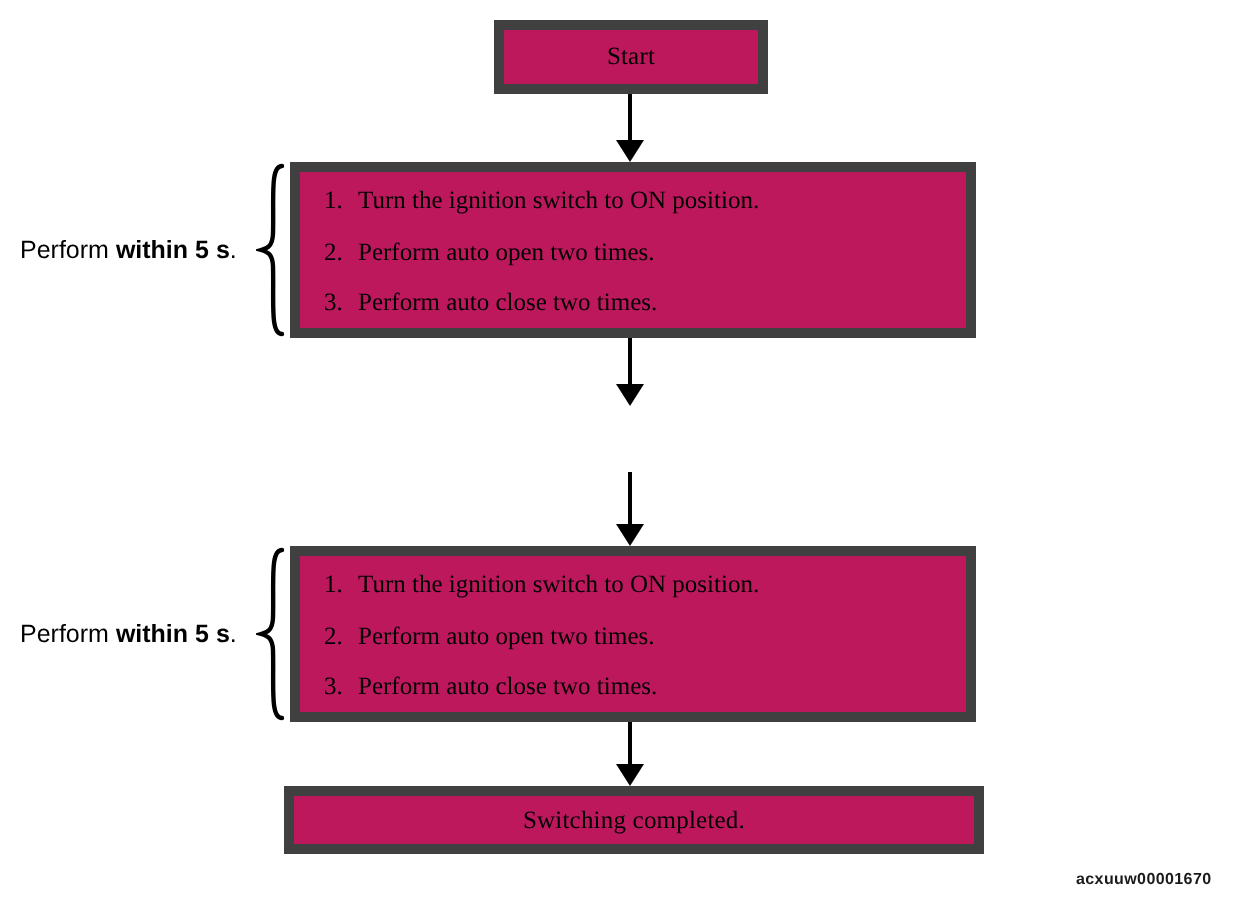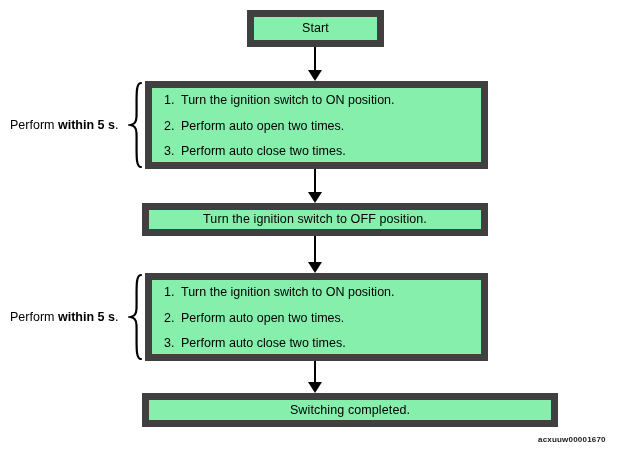--- a/index.html
+++ b/index.html
@@ -16,22 +16,23 @@
     width: 619px;
     height: 456px;
     background: #ffffff;
     overflow: hidden;
   }
 
   
   .node {
     position: absolute;
     box-sizing: border-box;
-    border: 7px solid #404040;
-    background: #86efac;
+    border: 5px solid #404040;
+    background: #be185d;
+    font-family: Liberation Serif, serif;
   }
   .node-centered {
     display: flex;
     align-items: center;
     justify-content: center;
   }
   .node-text {
     font-size: 12.5px;
     letter-spacing: 0.1px;
     white-space: nowrap;
@@ -88,21 +89,21 @@
   
   #node-off {
     left: 142px;
     top: 203px;
     width: 346px;
     height: 33px;
   }
   #node-end {
     left: 142px;
     top: 393px;
-    width: 416px;
+    width: 350px;
     height: 34px;
   }
 
   
   .conn-line {
     position: absolute;
     width: 2px;
     background: #000000;
   }
   .conn-head {
@@ -209,23 +210,20 @@
       <div class="step">
         <span class="step-num">3.</span>
         <span class="step-label">Perform auto close two times.</span>
       </div>
     </div>
   </div>
 
   <div class="conn-line" id="conn-2-line"></div>
   <div class="conn-head" id="conn-2-head"></div>
 
-  <div class="node node-centered" id="node-off">
-    <span class="node-text">Turn the ignition switch to OFF position.</span>
-  </div>
 
   <div class="conn-line" id="conn-3-line"></div>
   <div class="conn-head" id="conn-3-head"></div>
 
 
   <div class="brace" id="brace-2">
     <svg width="16" height="88" viewBox="0 0 16 88" aria-hidden="true">
       <path d="M13 2 C7 2, 9 18, 8.5 36 C8.2 42, 6 43, 2.5 44 C6 45, 8.2 46, 8.5 52 C9 70, 7 86, 13 86" fill="none" stroke="#000000" stroke-width="2.2" stroke-linecap="round"></path>
     </svg>
   </div>

